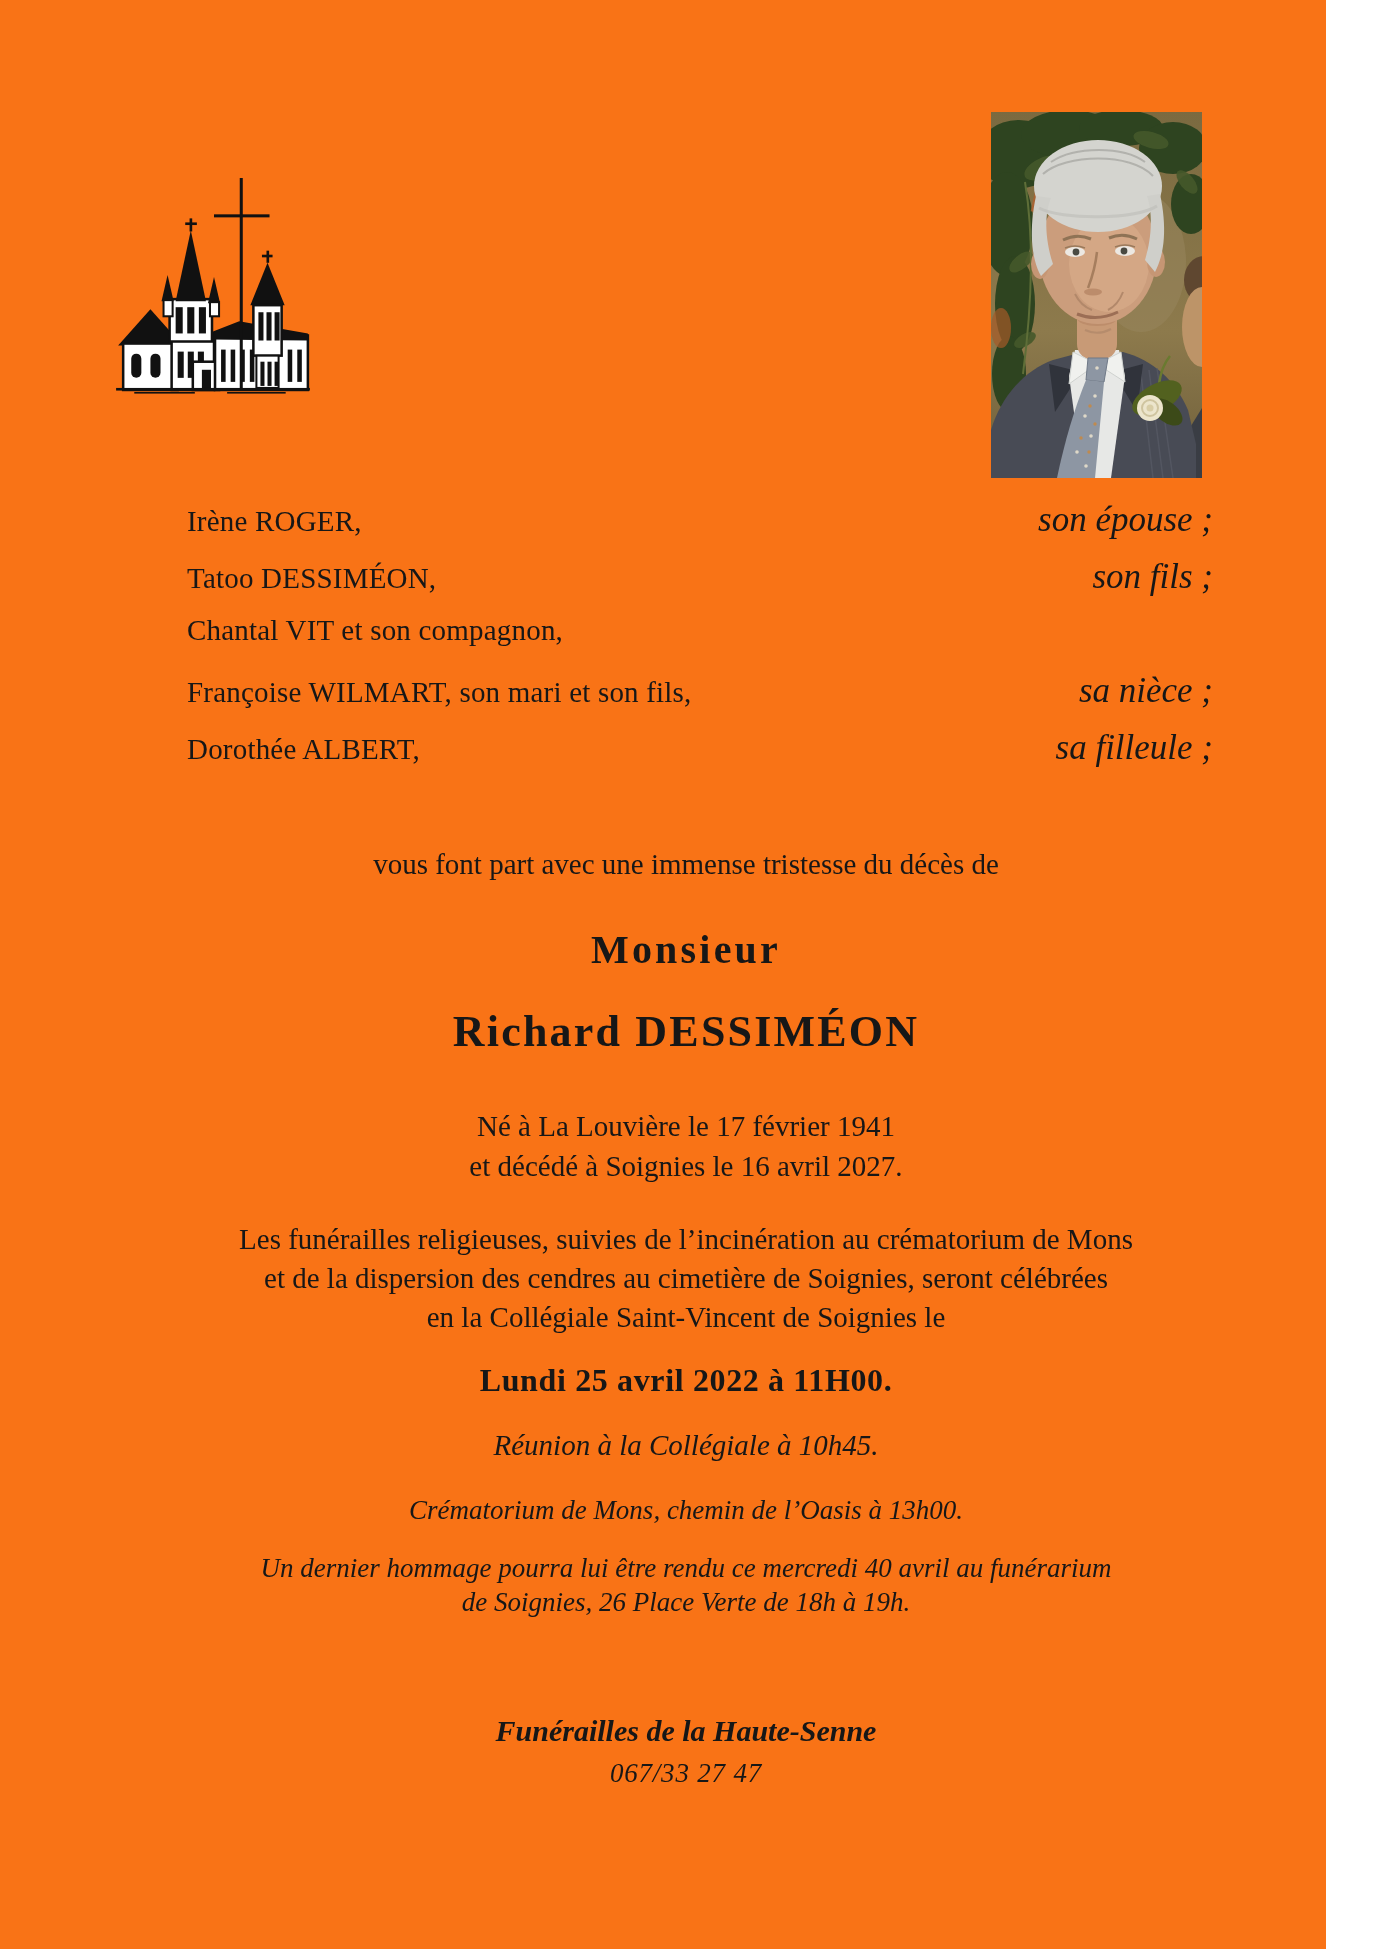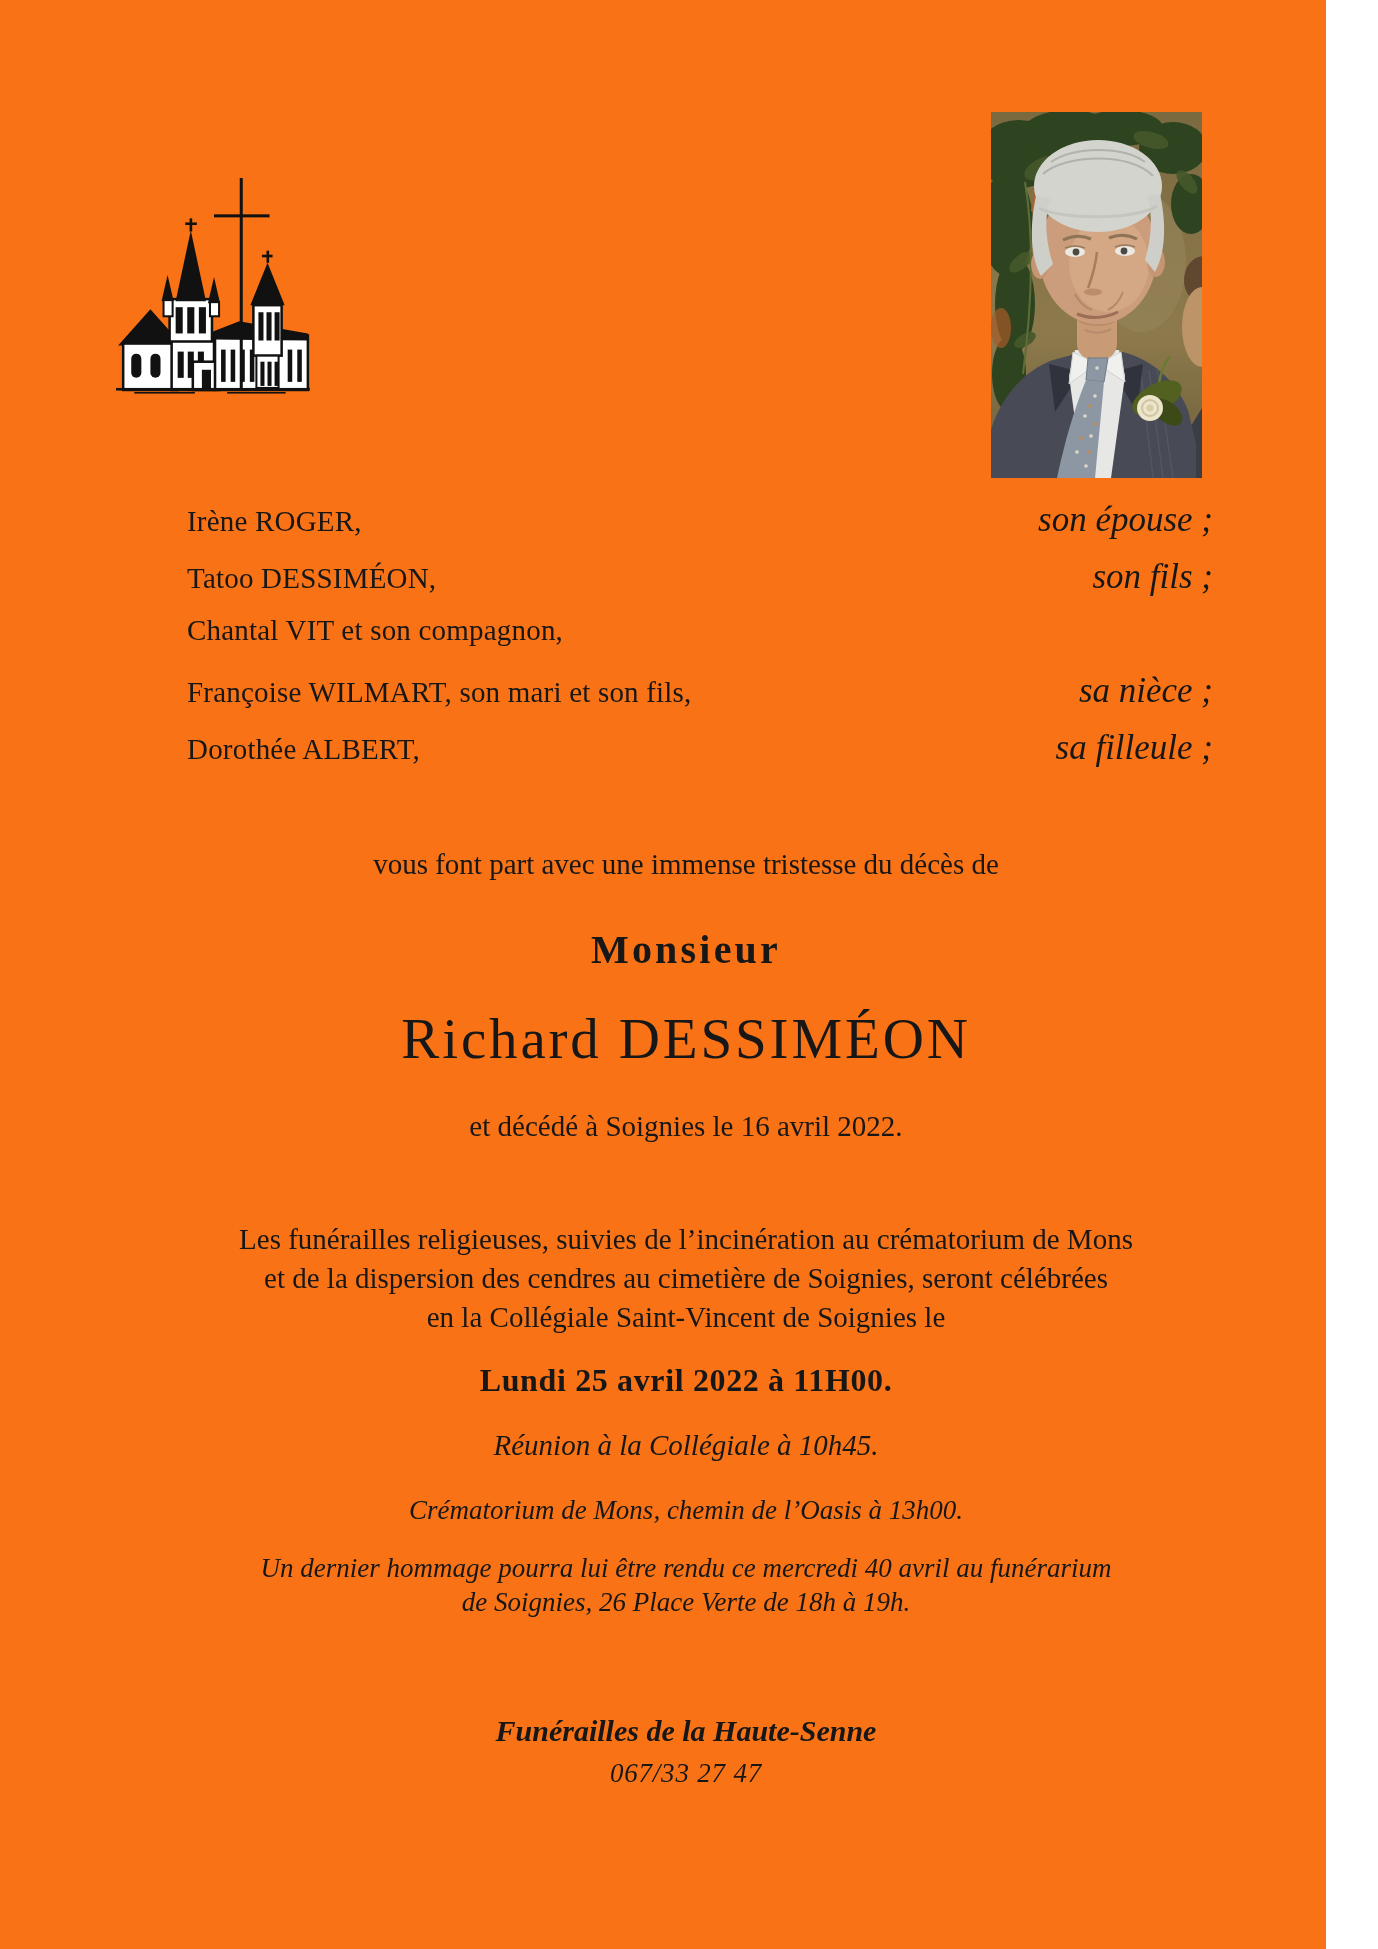--- a/index.html
+++ b/index.html
@@ -13,21 +13,21 @@
   }
   .church{position:absolute;left:116px;top:178px;width:194px;height:216px;}
   .photo{position:absolute;left:991px;top:112px;width:211px;height:366px;overflow:hidden;}
   .family{position:absolute;left:187px;top:500px;width:1026px;}
   .family .row{display:flex;justify-content:space-between;align-items:baseline;height:57px;}
   .family .name{font-size:29px;letter-spacing:.2px;white-space:nowrap;}
   .family .rel{font-size:35px;font-style:italic;white-space:nowrap;}
   .center{position:absolute;left:46px;right:0;text-align:center;}
   .intro{top:848px;font-size:29px;}
   .title-mr{top:926px;font-size:40px;font-weight:600;letter-spacing:.08em;}
-  .title-name{top:1006px;font-size:57px;font-weight:400;letter-spacing:.05em;}
+  .title-name{top:1006px;font-size:44px;font-weight:700;letter-spacing:.05em;}
   .birth{top:1106px;font-size:29px;line-height:40px;}
   .funeral{top:1220px;font-size:29px;line-height:39px;}
   .datetime{top:1362px;font-size:32px;font-weight:bold;letter-spacing:.02em;}
   .meeting{top:1429px;font-size:29px;font-style:italic;}
   .crema{top:1495px;font-size:27px;font-style:italic;}
   .tribute{top:1551px;font-size:27px;font-style:italic;line-height:34px;}
   .fh-name{top:1714px;font-size:30px;font-weight:bold;font-style:italic;}
   .fh-phone{top:1758px;font-size:27px;font-style:italic;letter-spacing:.03em;}
 </style>
 </head>
@@ -212,21 +212,22 @@
       <span class="name">Dorothée ALBERT,</span>
       <span class="rel">sa filleule ;</span>
     </div>
   </div>
 
   <div class="center intro">vous font part avec une immense tristesse du décès de</div>
   <div class="center title-mr">Monsieur</div>
   <div class="center title-name">Richard DESSIMÉON</div>
 
   <div class="center birth">
-    <div>et décédé à Soignies le 16 avril 2022.</div>
+    <div>Né à La Louvière le 17 février 1941</div>
+    <div>et décédé à Soignies le 16 avril 2027.</div>
   </div>
 
   <div class="center funeral">
     <div>Les funérailles religieuses, suivies de l’incinération au crématorium de Mons</div>
     <div>et de la dispersion des cendres au cimetière de Soignies, seront célébrées</div>
     <div>en la Collégiale Saint-Vincent de Soignies le</div>
   </div>
 
   <div class="center datetime">Lundi 25 avril 2022 à 11H00.</div>
   <div class="center meeting">Réunion à la Collégiale à 10h45.</div>

